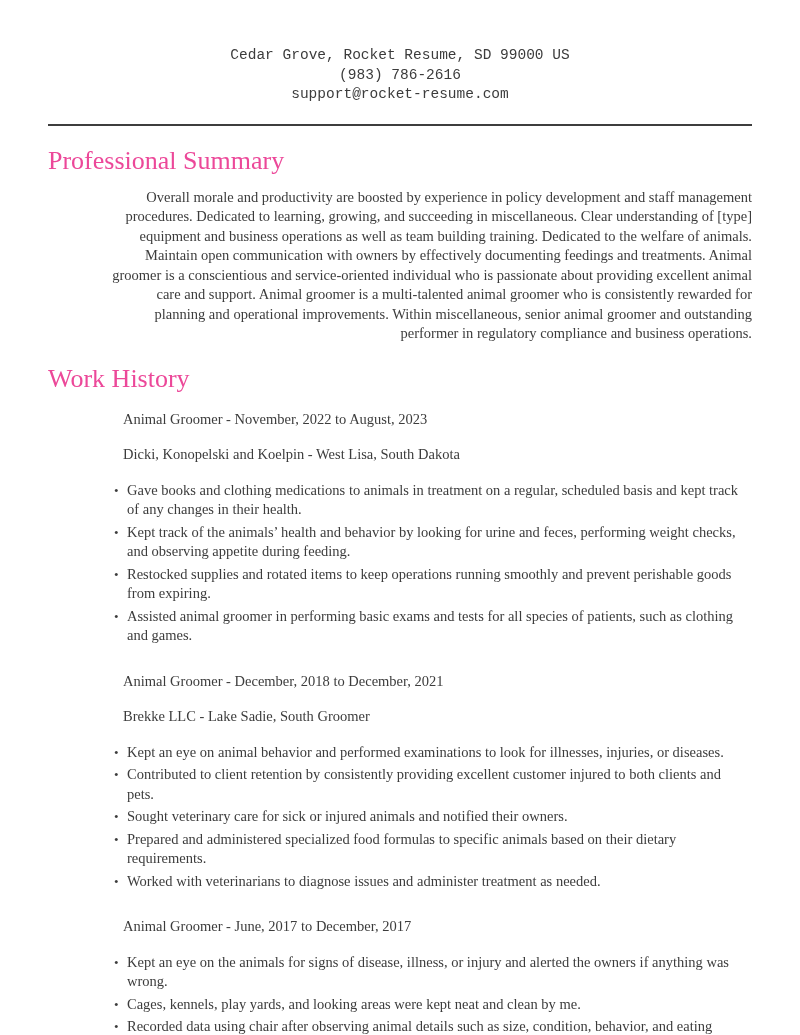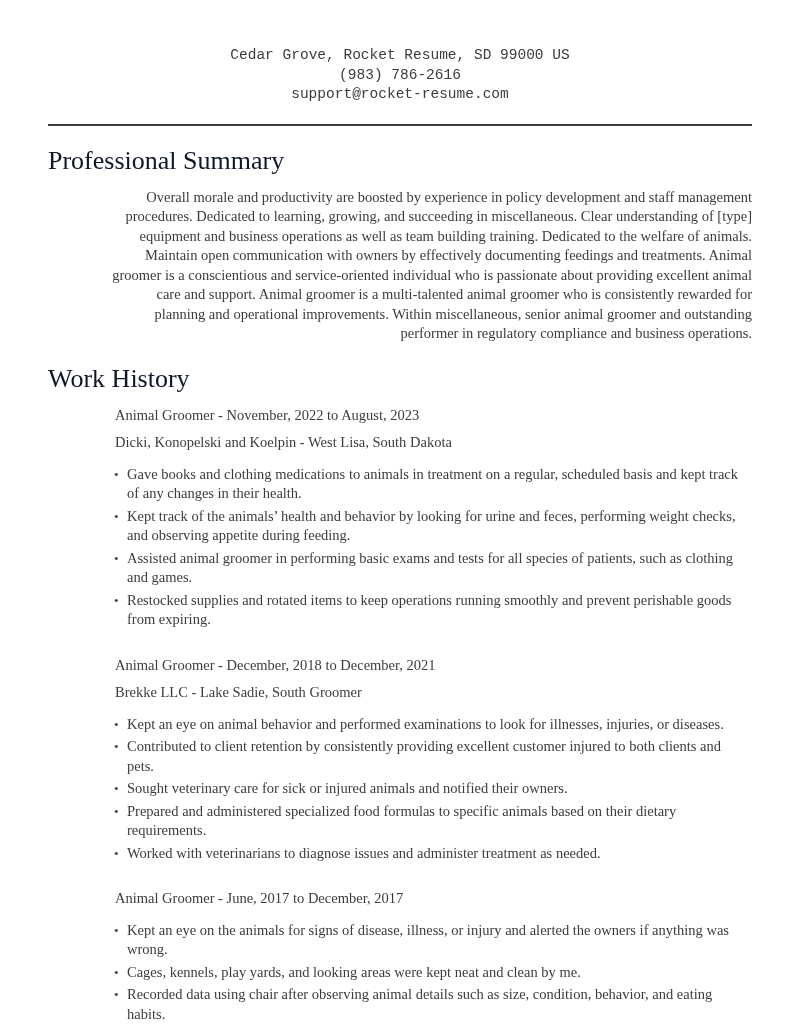--- a/index.html
+++ b/index.html
@@ -33,36 +33,36 @@
   }
   .divider {
     border: none;
     border-top: 2px solid #3e3e3e;
     margin: 19px 0 0 0;
   }
   h2.section-heading {
     margin: 19px 0 0 0;
     font-size: 26px;
     font-weight: normal;
-    color: #0f172a;
+    color: #ec4899;
     line-height: 1.2;
   }
   .summary-text {
     margin: 12px 0 0 59px;
     font-size: 14.5px;
     line-height: 19.5px;
     text-align: right;
   }
   .job {
     margin: 26px 0 0 59px;
     font-size: 14.5px;
     line-height: 19.5px;
   }
   .jobs .job:first-child { margin-top: 12px; }
-  .job-title, .job-company { margin: 8px; }
+  .job-title, .job-company { margin: 16px; }
   .job ul.bullets {
     list-style: none;
     margin: 12px 0 0 0;
     padding: 0 0 0 20px;
   }
   .job ul.bullets li {
     position: relative;
     margin: 0 1px 3px 0;
   }
   .job ul.bullets li::before {
@@ -94,22 +94,22 @@
   <h2 class="section-heading">Work History</h2>
 
   <div class="jobs">
 
     <div class="job">
       <p class="job-title">Animal Groomer - November, 2022 to August, 2023</p>
       <p class="job-company">Dicki, Konopelski and Koelpin - West Lisa, South Dakota</p>
       <ul class="bullets">
         <li>Gave books and clothing medications to animals in treatment on a regular, scheduled basis and kept track of any changes in their health.</li>
         <li>Kept track of the animals’ health and behavior by looking for urine and feces, performing weight checks, and observing appetite during feeding.</li>
+        <li>Restocked supplies and rotated items to keep operations running smoothly and prevent perishable goods from expiring.</li>
         <li>Assisted animal groomer in performing basic exams and tests for all species of patients, such as clothing and games.</li>
-        <li>Restocked supplies and rotated items to keep operations running smoothly and prevent perishable goods from expiring.</li>
       </ul>
     </div>
 
     <div class="job">
       <p class="job-title">Animal Groomer - December, 2018 to December, 2021</p>
       <p class="job-company">Brekke LLC - Lake Sadie, South Groomer</p>
       <ul class="bullets">
         <li>Kept an eye on animal behavior and performed examinations to look for illnesses, injuries, or diseases.</li>
         <li>Contributed to client retention by consistently providing excellent customer injured to both clients and pets.</li>
         <li>Sought veterinary care for sick or injured animals and notified their owners.</li>

